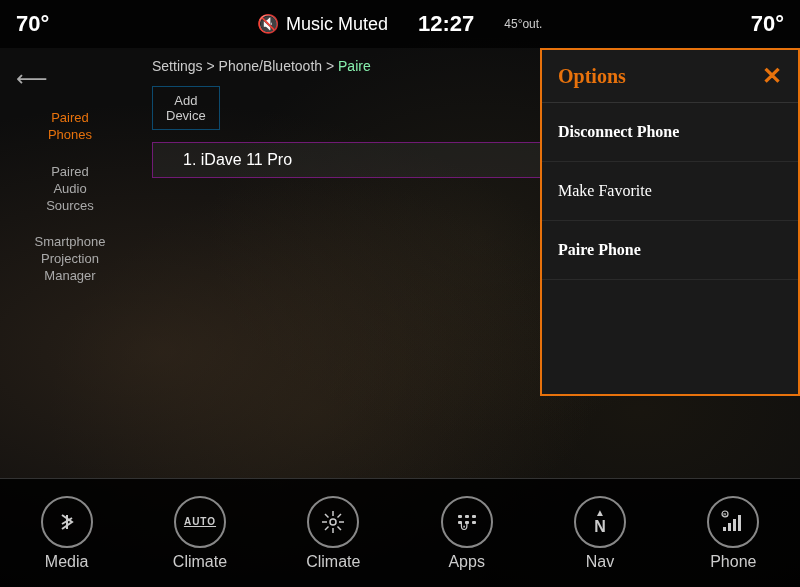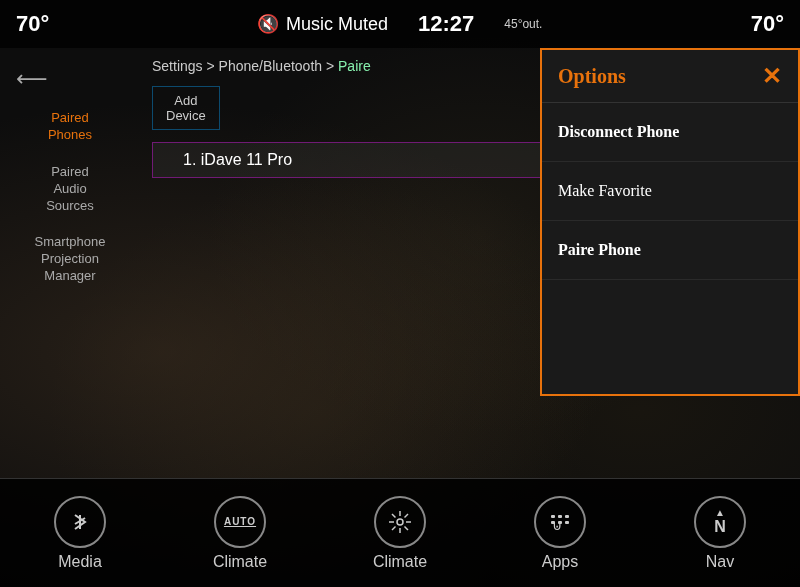--- a/index.html
+++ b/index.html
@@ -409,15 +409,30 @@
   <div class="nav-item">
     <div class="nav-icon-circle">
       <div class="nav-n-arrow">
         <span style="font-size:10px;color:#ccc;">▲</span>
         <span style="font-size:16px;font-weight:bold;color:#ccc;">N</span>
       </div>
     </div>
     <span class="nav-label">Nav</span>
   </div>
 
+  <div class="nav-item">
+    <div class="nav-icon-circle">
+      <svg width="26" height="26" viewBox="0 0 26 26">
+
+        <rect x="3" y="18" width="3" height="4" fill="#ccc"></rect>
+        <rect x="8" y="14" width="3" height="8" fill="#ccc"></rect>
+        <rect x="13" y="10" width="3" height="12" fill="#ccc"></rect>
+        <rect x="18" y="6" width="3" height="16" fill="#ccc"></rect>
+
+        <circle cx="5" cy="5" r="3" fill="none" stroke="#ccc" stroke-width="1.2"></circle>
+        <text x="3.2" y="8" font-size="5" fill="#ccc">B</text>
+      </svg>
+    </div>
+    <span class="nav-label">Phone</span>
+  </div>
 
 
 </div>
 
 </body></html>

